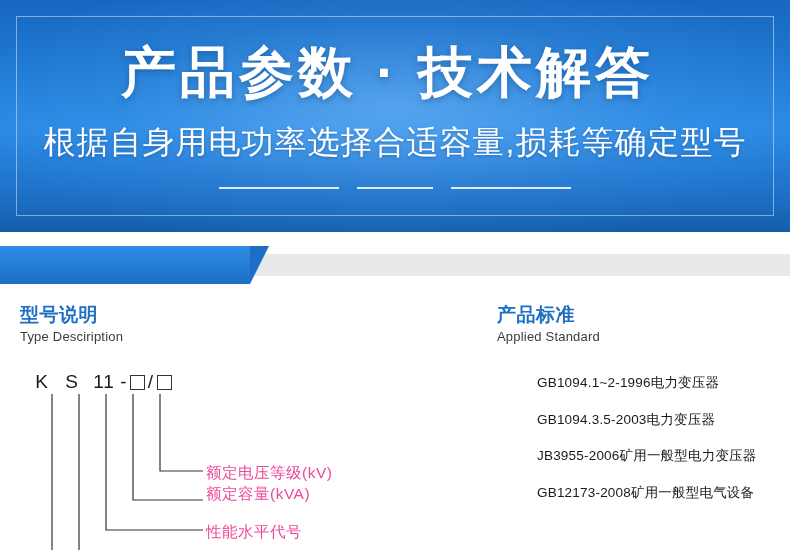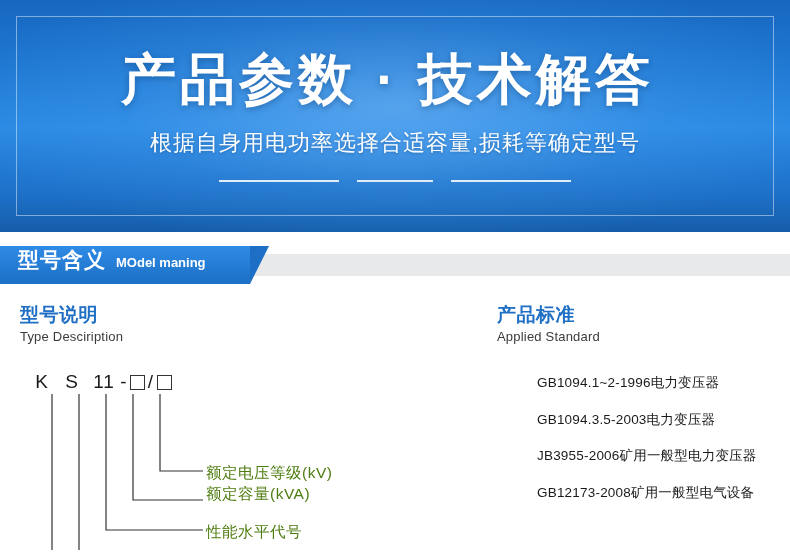--- a/index.html
+++ b/index.html
@@ -63,21 +63,21 @@
     font-size: 55px;
     font-weight: bold;
     letter-spacing: 4px;
     line-height: 1.08;
     text-shadow: 0 2px 6px rgba(0,40,90,0.35);
     margin: 0 15px 2px 0;
     white-space: nowrap;
   }
   .hero-subtitle {
     color: #ffffff;
-    font-size: 22px;
+    font-size: 32px;
     letter-spacing: 1px;
     margin-top: 16px;
     white-space: nowrap;
     text-shadow: 0 1px 3px rgba(0,40,90,0.3);
   }
   .hero-rules {
     margin-top: 22px;
     display: flex;
     align-items: center;
     gap: 18px;
@@ -201,21 +201,21 @@
     border: 1px solid #333;
     box-sizing: border-box;
   }
   .ch-slash { width: 12px; text-align: center; }
 
   
   .leaders { position: absolute; left: 0; top: 0; width: 460px; height: 180px; }
   .lbl {
     position: absolute;
     font-size: 15.5px;
-    color: #4d7c0f;
+    color: #ec4899;
     white-space: nowrap;
     letter-spacing: 0.5px;
   }
 
   
   .std-list {
     margin-top: 32px;
     list-style: none;
     padding: 0;
   }
@@ -244,24 +244,20 @@
         <div class="seg seg-a"></div>
         <div class="seg seg-b"></div>
         <div class="seg seg-c"></div>
       </div>
     </div>
   </div>
 
   <div class="section-bar">
     <div class="bar-grey"></div>
     <div class="bar-blue"></div>
-    <div class="bar-text">
-      <span class="bar-cn">型号含义</span>
-      <span class="bar-en">MOdel maning</span>
-    </div>
   </div>
 
   <div class="body-area">
 
     <div class="col col-left">
       <div class="col-title-cn">型号说明</div>
       <div class="col-title-en">Type Desciription</div>
 
       <div class="model">
         <div class="code-row">

